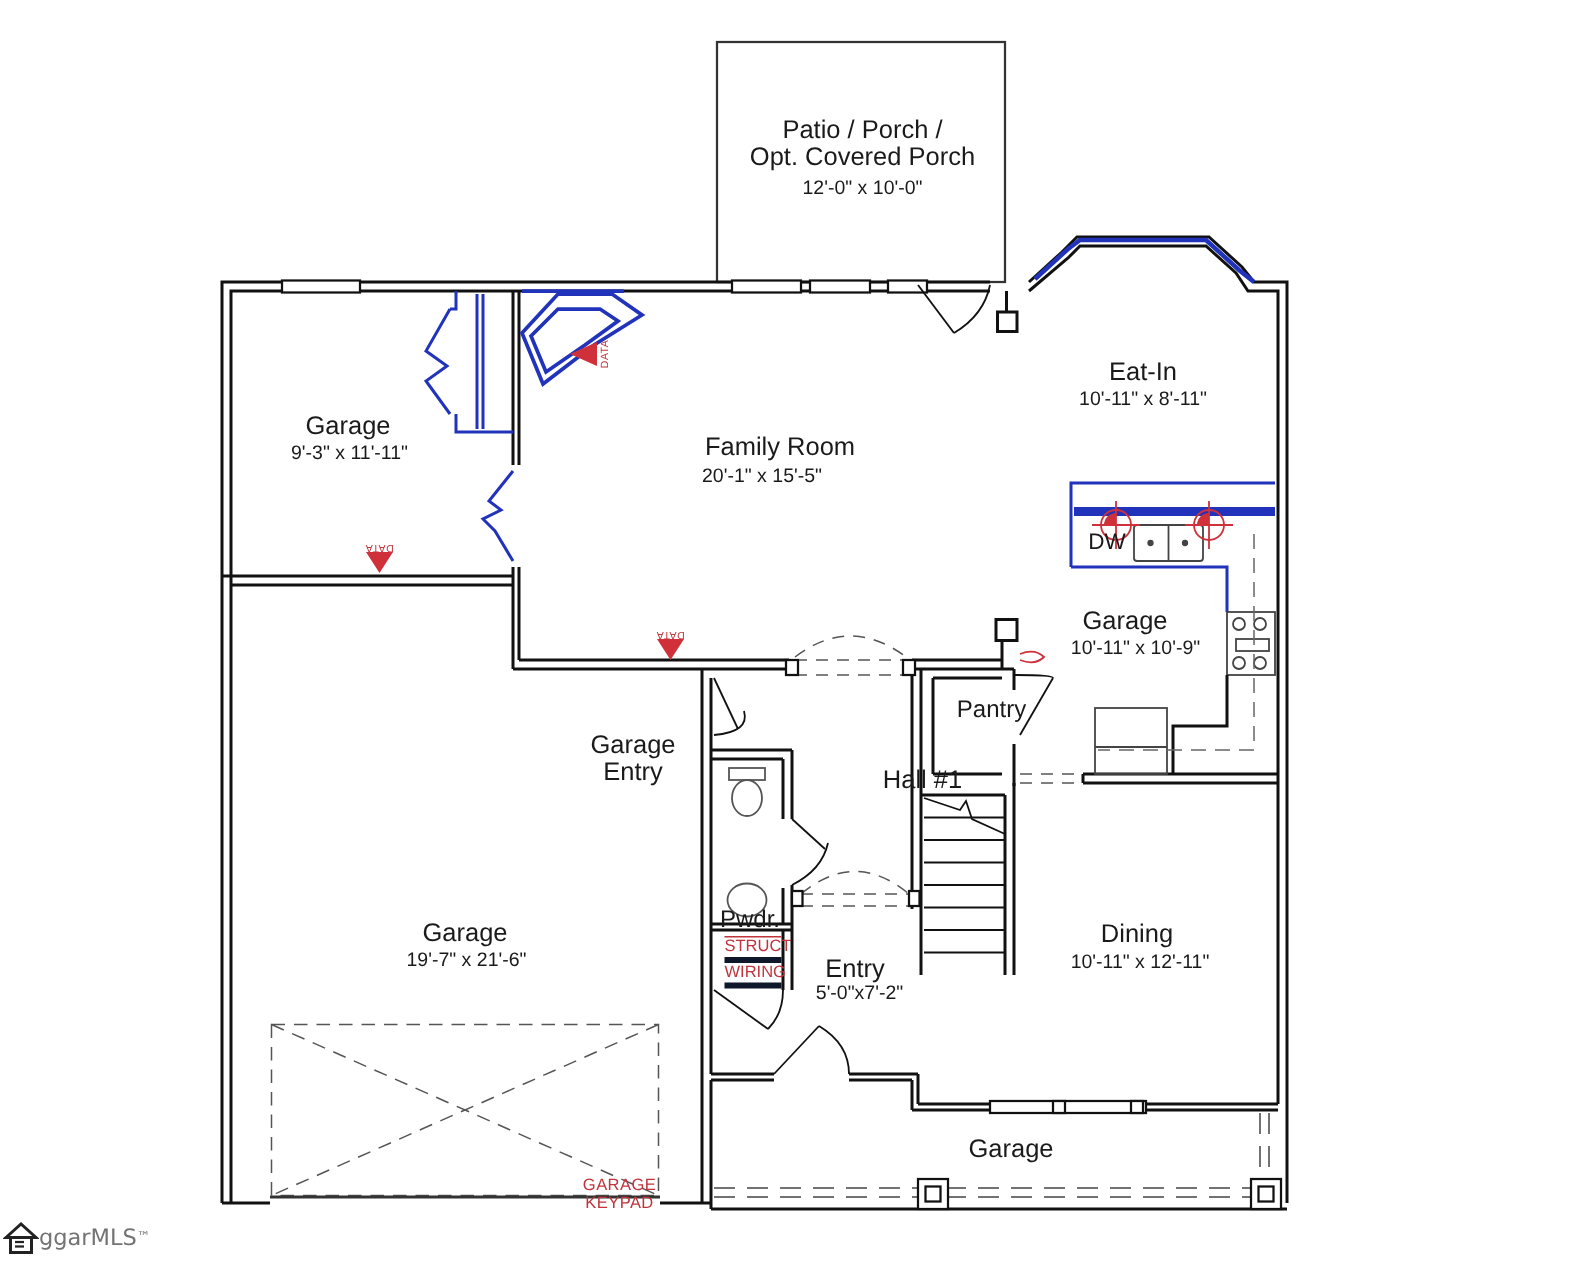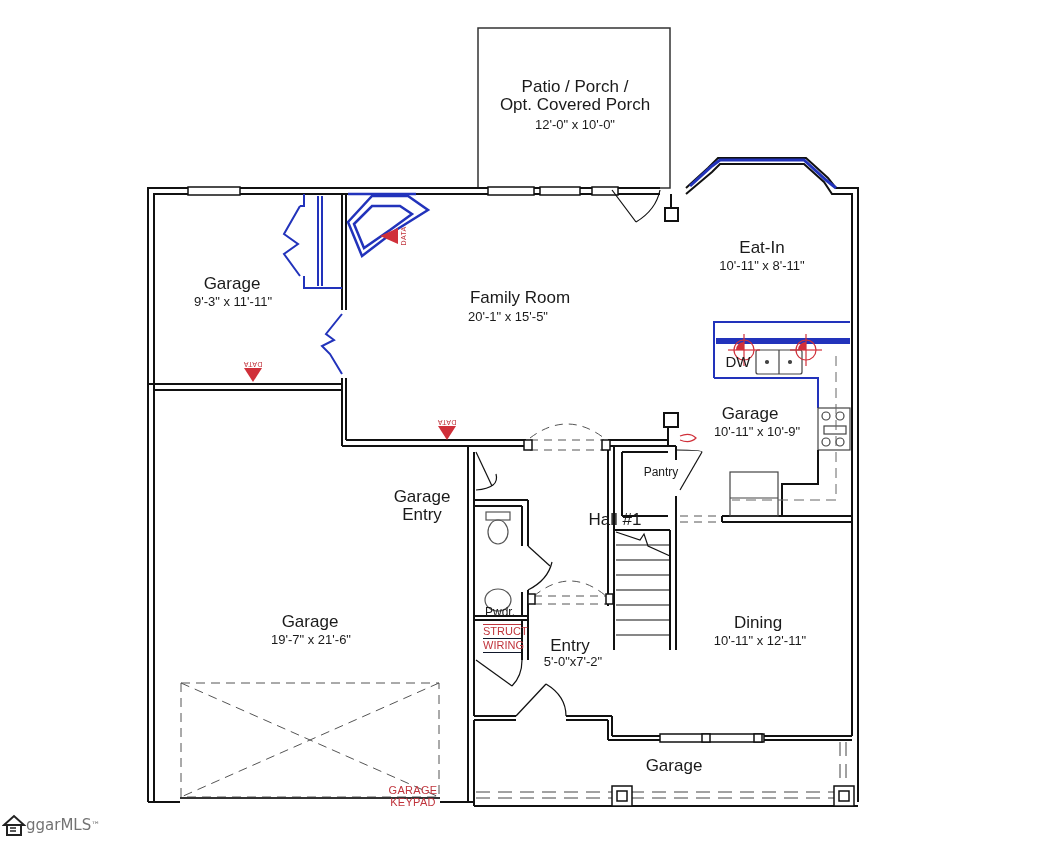--- a/index.html
+++ b/index.html
@@ -1,24 +1,24 @@
 <!DOCTYPE html>
 <html><head>
 <meta charset="utf-8">
 <style>
   html, body { margin: 0; padding: 0; background: #ffffff; }
   body { width: 1051px; height: 842px; position: relative; overflow: hidden; font-family: "Liberation Sans", sans-serif; }
   #plan { position: absolute; left: 0; top: 0; width: 1051px; height: 842px; }
   .lbl { position: absolute; text-align: center; color: #1a1a1a; transform: translateX(-50%); white-space: nowrap; line-height: 1.05; }
   .room-name { font-size: 17px; }
   .room-dim { font-size: 13px; }
-  .small-name { font-size: 12px; }
+  .small-name { font-size: 16px; }
   .red-note { position: absolute; color: #c0343c; font-size: 11px; line-height: 12px; text-align: center; transform: translateX(-50%); letter-spacing: 0.3px; }
   .struct { position: absolute; left: 473px; top: 624px; width: 48px; color: #c0343c; font-size: 11px; line-height: 13px; text-align: center; }
-  .struct span { display: block; border-top: 1px solid #c0343c; border-bottom: 1px solid #0f172a; margin-left: 10px; }
+  .struct span { display: block; border-top: 1px solid #c0343c; border-bottom: 4px solid #0f172a; margin-left: 10px; }
   .logo { position: absolute; left: 2px; top: 814px; display: flex; align-items: center; font-family: "DejaVu Sans", sans-serif; font-size: 15px; color: #737373; }
   .logo .tm { font-size: 9px; vertical-align: super; }
 </style>
 </head>
 <body>
 
 <svg id="plan" viewBox="0 0 1051 842" xmlns="http://www.w3.org/2000/svg">
   <g fill="none" stroke="#333" stroke-width="1.5">
     <rect x="478" y="28" width="192" height="160"></rect>
   </g>

